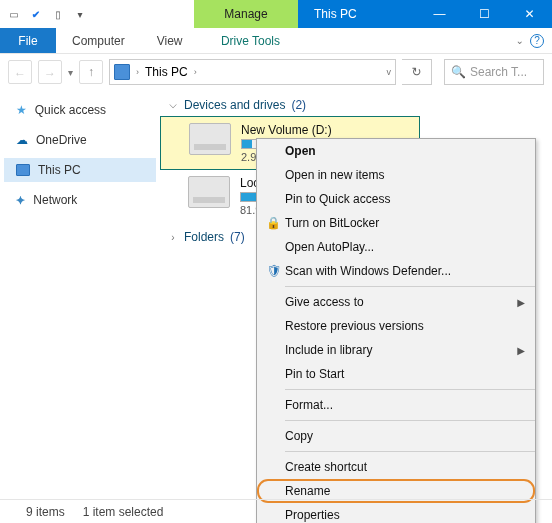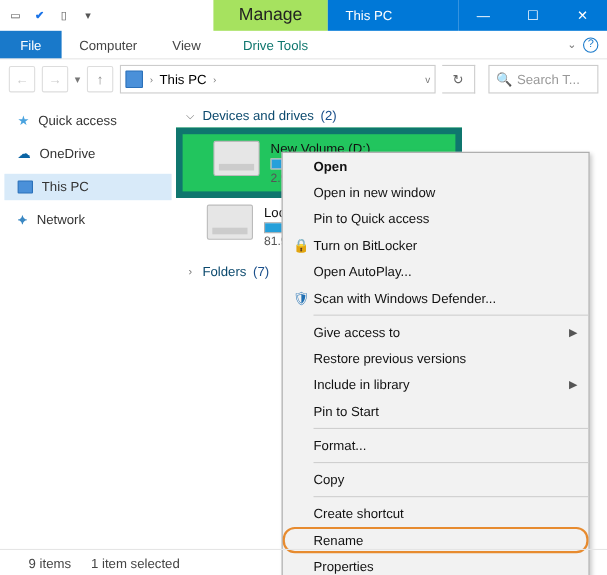--- a/index.html
+++ b/index.html
@@ -5,21 +5,21 @@
   * { margin: 0; padding: 0; box-sizing: border-box; font-family: "Segoe UI", Arial, sans-serif; font-size: 12px; }
   body { background: #fff; }
   .window { width: 552px; height: 523px; position: relative; overflow: hidden; }
 
   
   .titlebar { height: 28px; background: #fff; display: flex; align-items: stretch; }
   .sysmenu { display: flex; align-items: center; gap: 6px; padding: 0 6px; }
   .sysmenu .icon { width: 16px; height: 16px; display: flex; align-items: center; justify-content: center; font-size: 10px; color: #555; }
   .sysmenu .chk { color: #1a73e8; font-weight: bold; }
   .titlebar-mid { flex: 1; display: flex; }
-  .manage-tab { width: 104px; background: #a6e25f; color: #222; font-size: 16px; display: flex; align-items: center; justify-content: center; margin-left: 100px; }
+  .manage-tab { width: 104px; background: #a6e25f; color: #222; font-size: 12px; display: flex; align-items: center; justify-content: center; margin-left: 100px; }
   .title-text { background: #0078d7; color: #fff; flex: 1; display: flex; align-items: center; padding-left: 16px; }
   .winbtns { display: flex; background: #0078d7; }
   .winbtn { width: 45px; display: flex; align-items: center; justify-content: center; color: #fff; font-size: 12px; }
 
   
   .menubar { height: 26px; display: flex; align-items: stretch; border-bottom: 1px solid #e5e5e5; text-align: right; }
   .file-btn { width: 56px; background: #1979ca; color: #fff; display: flex; align-items: center; justify-content: center; }
   .tab { padding: 0 16px; display: flex; align-items: center; color: #444; }
   .drive-tools { width: 104px; display: flex; align-items: center; justify-content: center; margin-left: 0; color: #0f766e; }
   .help-area { margin-left: auto; display: flex; align-items: center; padding-right: 8px; gap: 6px; color: #666; }
@@ -46,21 +46,21 @@
   .cloud { color: #0a64a4; }
   .net { color: #3b88c3; }
 
   .main { flex: 1; padding: 4px 0; position: relative; }
   .section-head { display: flex; align-items: center; gap: 6px; padding: 4px 8px; color: #111; }
   .chev { color: #777; font-size: 10px; width: 10px; text-align: center; }
   .sec-link { color: #0c4a6e; }
   .sec-count { color: #1a4f8a; }
 
   .drive-item { display: flex; align-items: flex-start; gap: 10px; padding: 6px 10px 6px 28px; width: 260px; }
-  .drive-item.selected { background: #22c55e; border: 6px solid #0f766e; }
+  .drive-item.selected { background: #fef9c3; border: 1px solid #0f766e; }
   .drive-icon { width: 42px; height: 32px; background: #e6e6e6; border: 1px solid #bbb; position: relative; border-radius: 2px; }
   .drive-icon::after { content: ""; position: absolute; left: 4px; right: 4px; bottom: 4px; height: 6px; background: #ccc; }
   .drive-meta { flex: 1; }
   .drive-name { color: #111; margin-bottom: 2px; }
   .bar { height: 10px; border: 1px solid #b0b0b0; background: #f0f0f0; margin-bottom: 2px; width: 100%; }
   .bar-fill { height: 100%; background: #26a0da; }
   .drive-free { color: #555; font-size: 11px; }
 
   
   .ctx { position: absolute; left: 256px; top: 138px; width: 280px; background: #f2f2f2; border: 1px solid #a8a8a8; box-shadow: 2px 2px 4px rgba(0,0,0,0.2); }
@@ -190,21 +190,21 @@
     </div>
   </div>
 
   <div class="ctx">
     <div class="ctx-row bold">
         <span class="ctx-ico"></span>
         <span class="ctx-text">Open</span>
       </div>
     <div class="ctx-row">
         <span class="ctx-ico"></span>
-        <span class="ctx-text">Open in new window</span>
+        <span class="ctx-text">Open in new items</span>
       </div>
     <div class="ctx-row">
         <span class="ctx-ico"></span>
         <span class="ctx-text">Pin to Quick access</span>
       </div>
     <div class="ctx-row">
         <span class="ctx-ico shield">🔒</span>
         <span class="ctx-text">Turn on BitLocker</span>
       </div>
     <div class="ctx-row">

